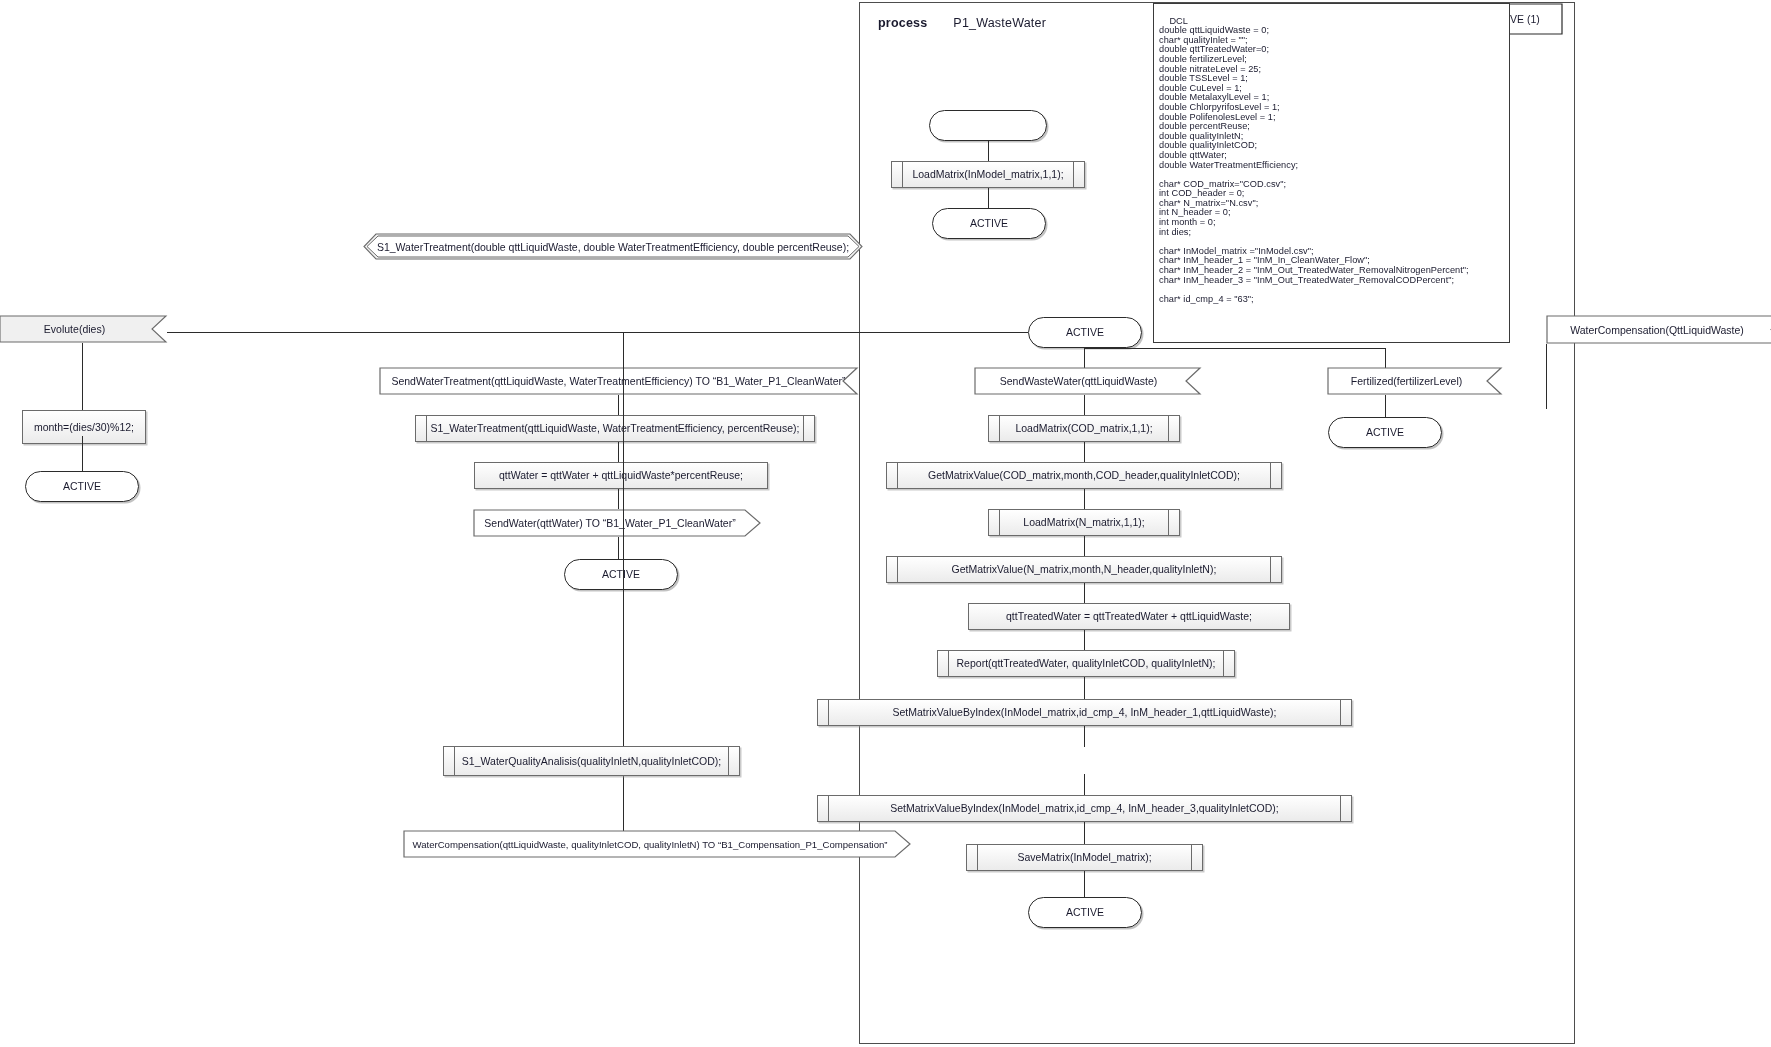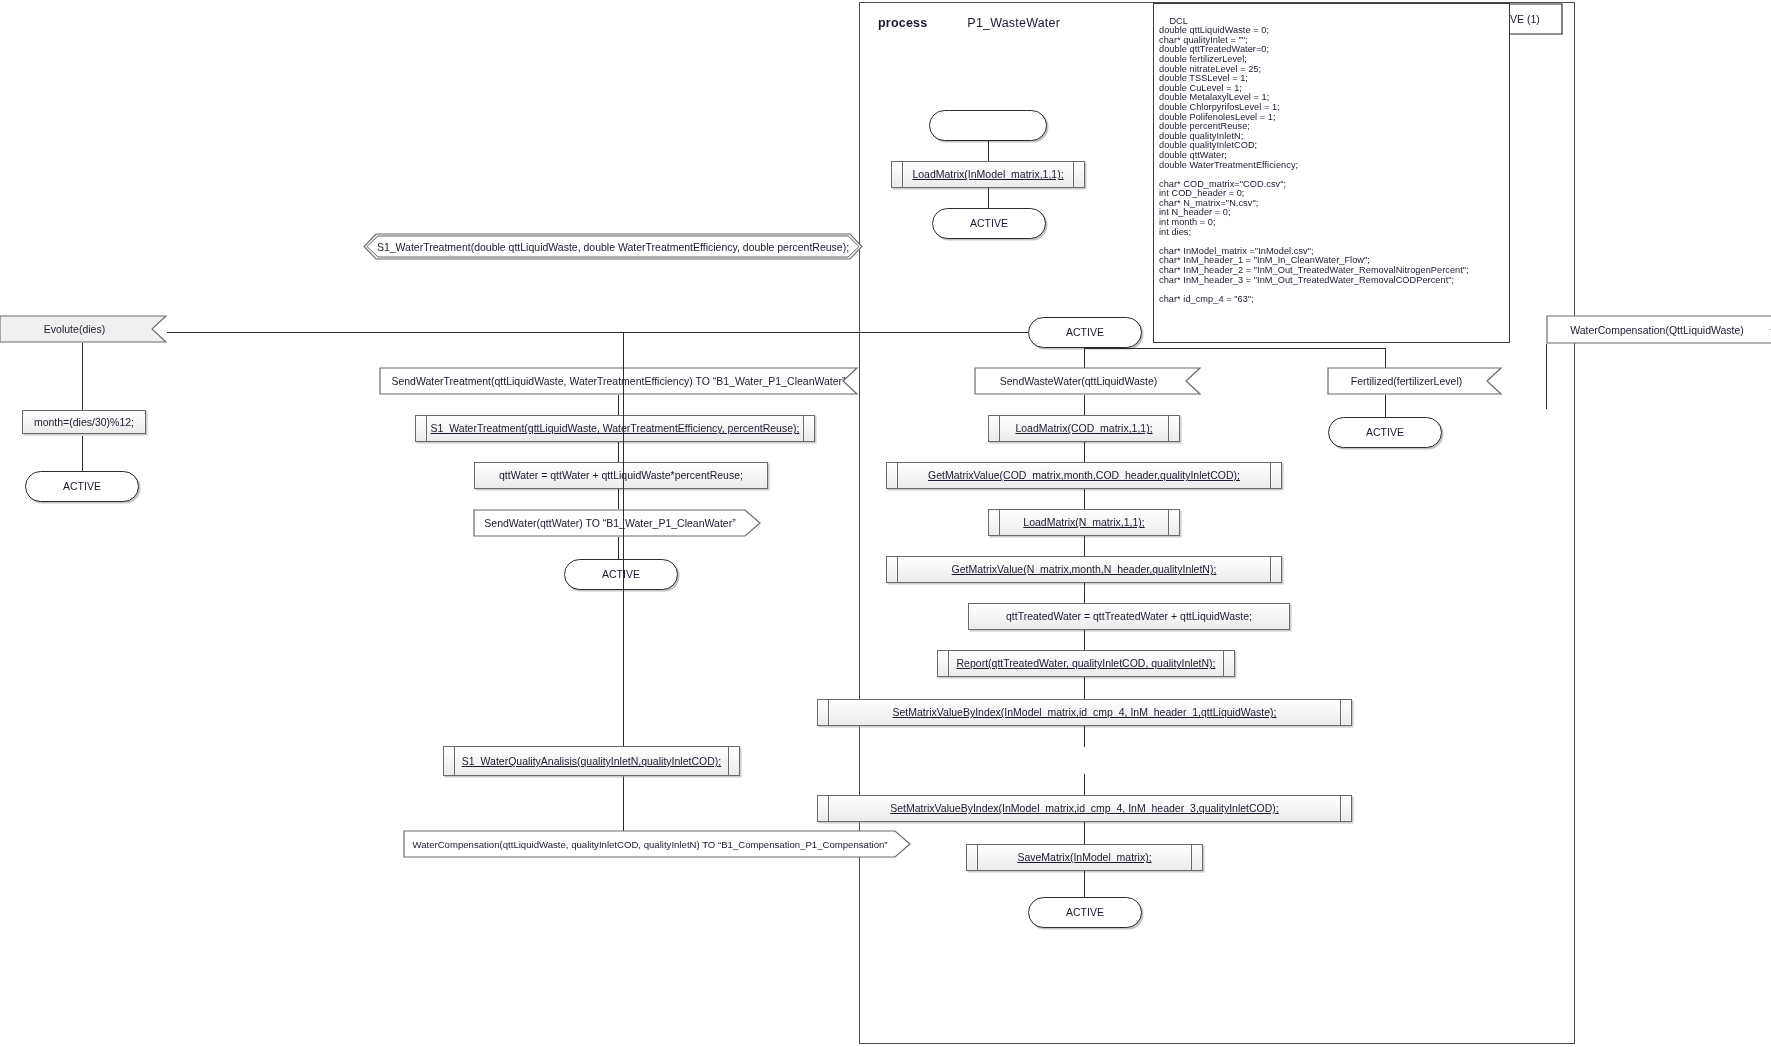--- a/index.html
+++ b/index.html
@@ -13,21 +13,21 @@
   .abs{position:absolute;box-sizing:border-box;}
 
   
   .process-frame{
     border:1.4px solid #4d4d4d;background:#ffffff;
   }
   .process-title{
     font-size:12.5px;letter-spacing:.2px;white-space:nowrap;
   }
   .process-title b{font-weight:bold;}
-  .process-title .pname{margin-left:40px;font-weight:normal;}
+  .process-title .pname{margin-left:26px;font-weight:normal;}
 
   
   .shape{
     display:flex;align-items:center;justify-content:center;
     font-size:10.5px;line-height:1.15;white-space:nowrap;
     text-align:center;
   }
 
   
   .state{
@@ -40,21 +40,20 @@
     border:1.1px solid #6b6b6b;
     background:linear-gradient(#ffffff,#ebebeb);
     box-shadow:1.5px 1.5px 0 rgba(150,150,150,.5);
   }
   
   .proc{
     border:1.1px solid #6b6b6b;
     background:linear-gradient(#ffffff,#ebebeb);
     box-shadow:1.5px 1.5px 0 rgba(150,150,150,.5);
     position:absolute;
-    text-decoration:underline;
   }
   .proc::before,.proc::after{
     content:"";position:absolute;top:-1px;bottom:-1px;width:0;
     border-left:1.1px solid #6b6b6b;
   }
   .proc::before{left:10px;}
   .proc::after{right:10px;}
 
   
   .flagwrap{position:absolute;}
@@ -154,21 +153,21 @@
   </div>
 
   <div class="abs flagwrap" style="left:0px;top:315px;width:167px;height:28px;">
     <svg width="167" height="28" viewBox="0 0 167 28">
       <path d="M0 1 L166 1 L152 14 L166 27 L0 27 Z" fill="#f0f0f0" stroke="#6b6b6b" stroke-width="1.1"></path>
     </svg>
     <div class="lbl" style="padding-right:18px;">Evolute(dies)</div>
   </div>
   <div class="ln v" style="left:82px;top:343px;height:67px;"></div>
 
-  <div class="abs shape task" style="left:22px;top:410px;width:124px;height:24px;">
+  <div class="abs shape task" style="left:22px;top:410px;width:124px;height:34px;">
     <span>month=(dies/30)%12;</span>
   </div>
   <div class="ln v" style="left:82px;top:436px;height:35px;"></div>
 
   <div class="abs shape state" style="left:25px;top:471px;width:114px;height:31px;">
     <span>ACTIVE</span>
   </div>
 
   <div class="abs shape state" style="left:1028px;top:317px;width:114px;height:31px;">
     <span>ACTIVE</span>

